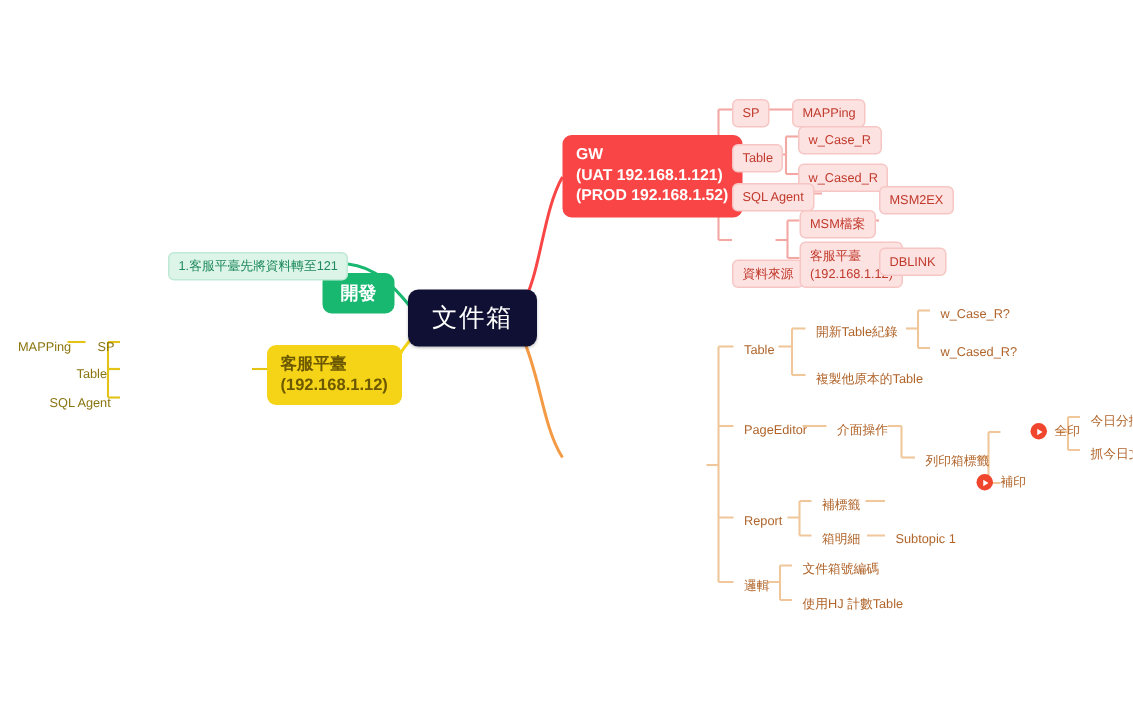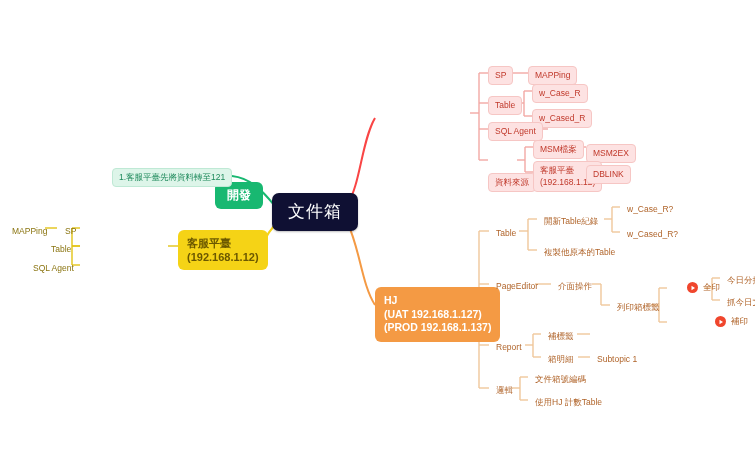--- a/index.html
+++ b/index.html
@@ -162,20 +162,25 @@
   <div class="node pill plain-yellow" style="left:5px;top:222px;">
     <span>MAPPing</span>
   </div>
   <div class="node pill plain-yellow" style="left:44px;top:240px;">
     <span>Table</span>
   </div>
   <div class="node pill plain-yellow" style="left:26px;top:259px;">
     <span>SQL Agent</span>
   </div>
 
+  <div class="node main-node gw" style="left:375px;top:90px;">
+    <div>GW</div>
+    <div>(UAT 192.168.1.121)</div>
+    <div>(PROD 192.168.1.52)</div>
+  </div>
 
   <div class="node pill red" style="left:488px;top:66px;">
     <span>SP</span>
   </div>
   <div class="node pill red" style="left:528px;top:66px;">
     <span>MAPPing</span>
   </div>
 
   <div class="node pill red" style="left:488px;top:96px;">
     <span>Table</span>
@@ -190,36 +195,31 @@
   <div class="node pill red" style="left:488px;top:122px;">
     <span>SQL Agent</span>
   </div>
 
   <div class="node pill red" style="left:488px;top:153px;margin-top:20px;">
     <span>資料來源</span>
   </div>
   <div class="node pill red" style="left:533px;top:140px;">
     <span>MSM檔案</span>
   </div>
-  <div class="node pill red" style="left:586px;top:144px;">
+  <div class="node pill red" style="left:586px;top:124px;">
     <span>MSM2EX</span>
   </div>
   <div class="node pill red two-line" style="left:533px;top:161px;">
     <div>客服平臺</div>
     <div>(192.168.1.12)</div>
   </div>
   <div class="node pill red" style="left:586px;top:165px;">
     <span>DBLINK</span>
   </div>
 
-  <div class="node main-node hj" style="left:375px;top:287px;">
-    <div>HJ</div>
-    <div>(UAT 192.168.1.127)</div>
-    <div>(PROD 192.168.1.137)</div>
-  </div>
 
   <div class="node pill plain-orange" style="left:489px;top:224px;">
     <span>Table</span>
   </div>
   <div class="node pill plain-orange" style="left:537px;top:212px;">
     <span>開新Table紀錄</span>
   </div>
   <div class="node pill plain-orange" style="left:620px;top:200px;">
     <span>w_Case_R?</span>
   </div>
@@ -250,21 +250,21 @@
       <span class="pill plain-orange" style="padding:0;">全印</span>
     </div>
   </div>
   <div class="node pill plain-orange" style="left:720px;top:271px;">
     <span>今日分撥目的門市</span>
   </div>
   <div class="node pill plain-orange" style="left:720px;top:293px;">
     <span>抓今日文件箱資料</span>
   </div>
 
-  <div class="node" style="left:695px;top:315px;">
+  <div class="node" style="left:631px;top:315px;">
     <div class="badge-row">
       <span class="badge">
         <svg width="6" height="6" viewBox="0 0 6 6">
             <polygon points="1.5,0.8 5,3 1.5,5.2" fill="#ffffff"></polygon>
           </svg>
       </span>
       <span class="pill plain-orange" style="padding:0;">補印</span>
     </div>
   </div>
 

